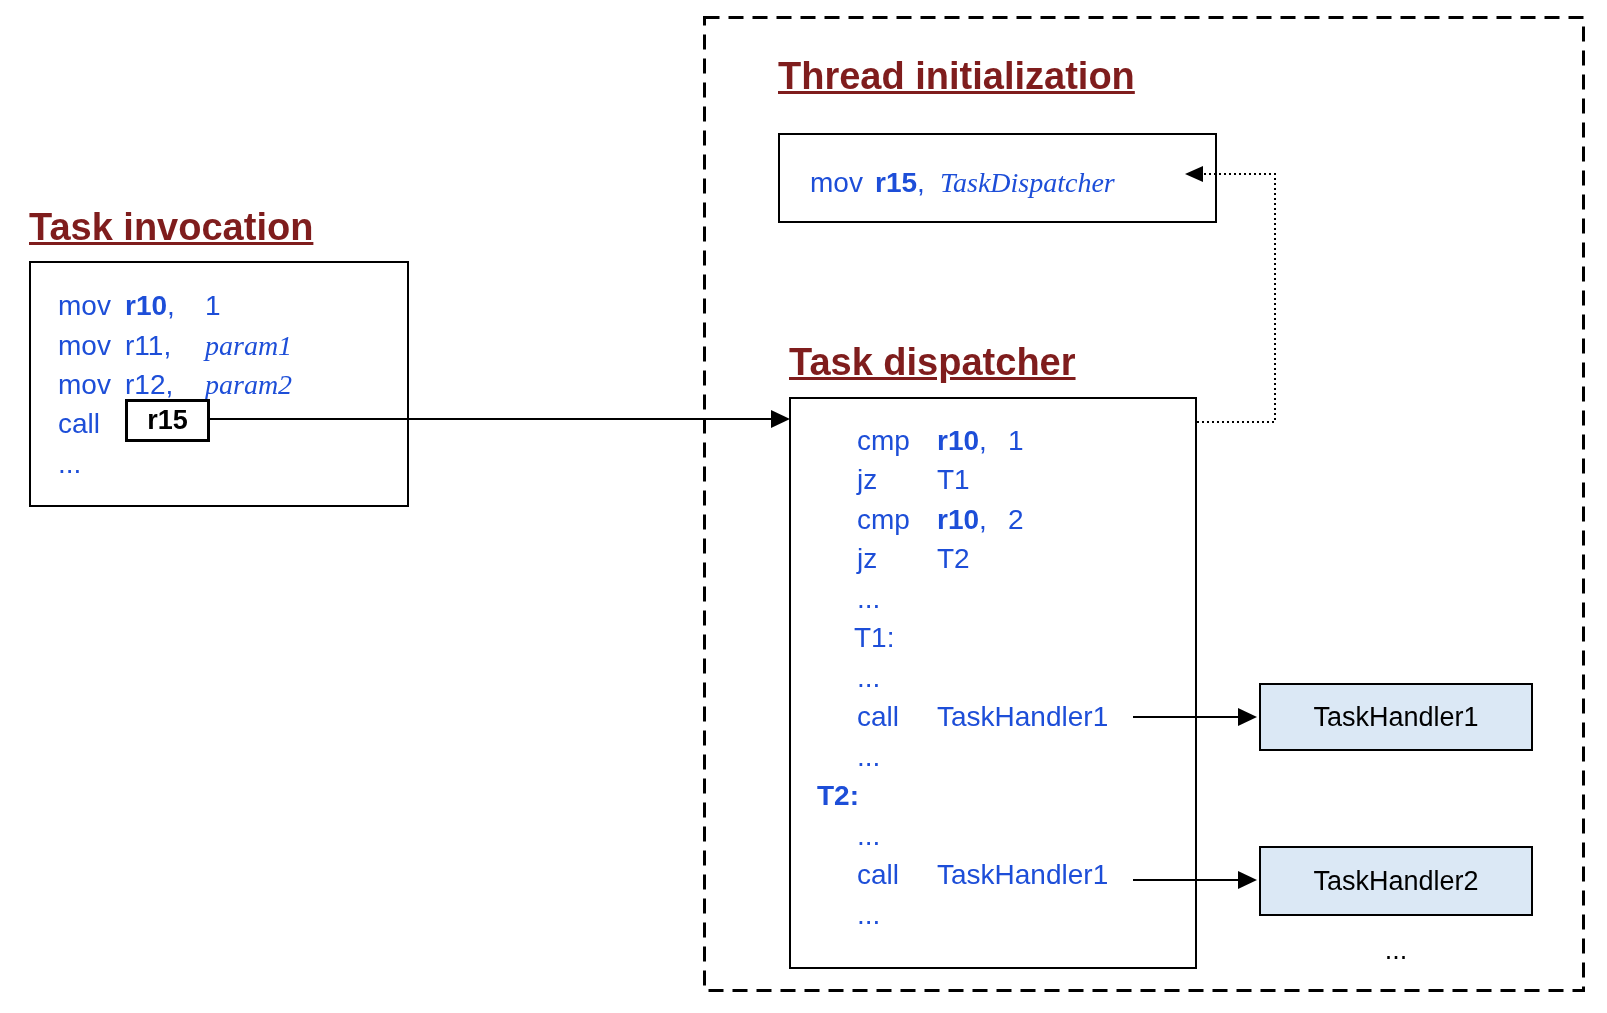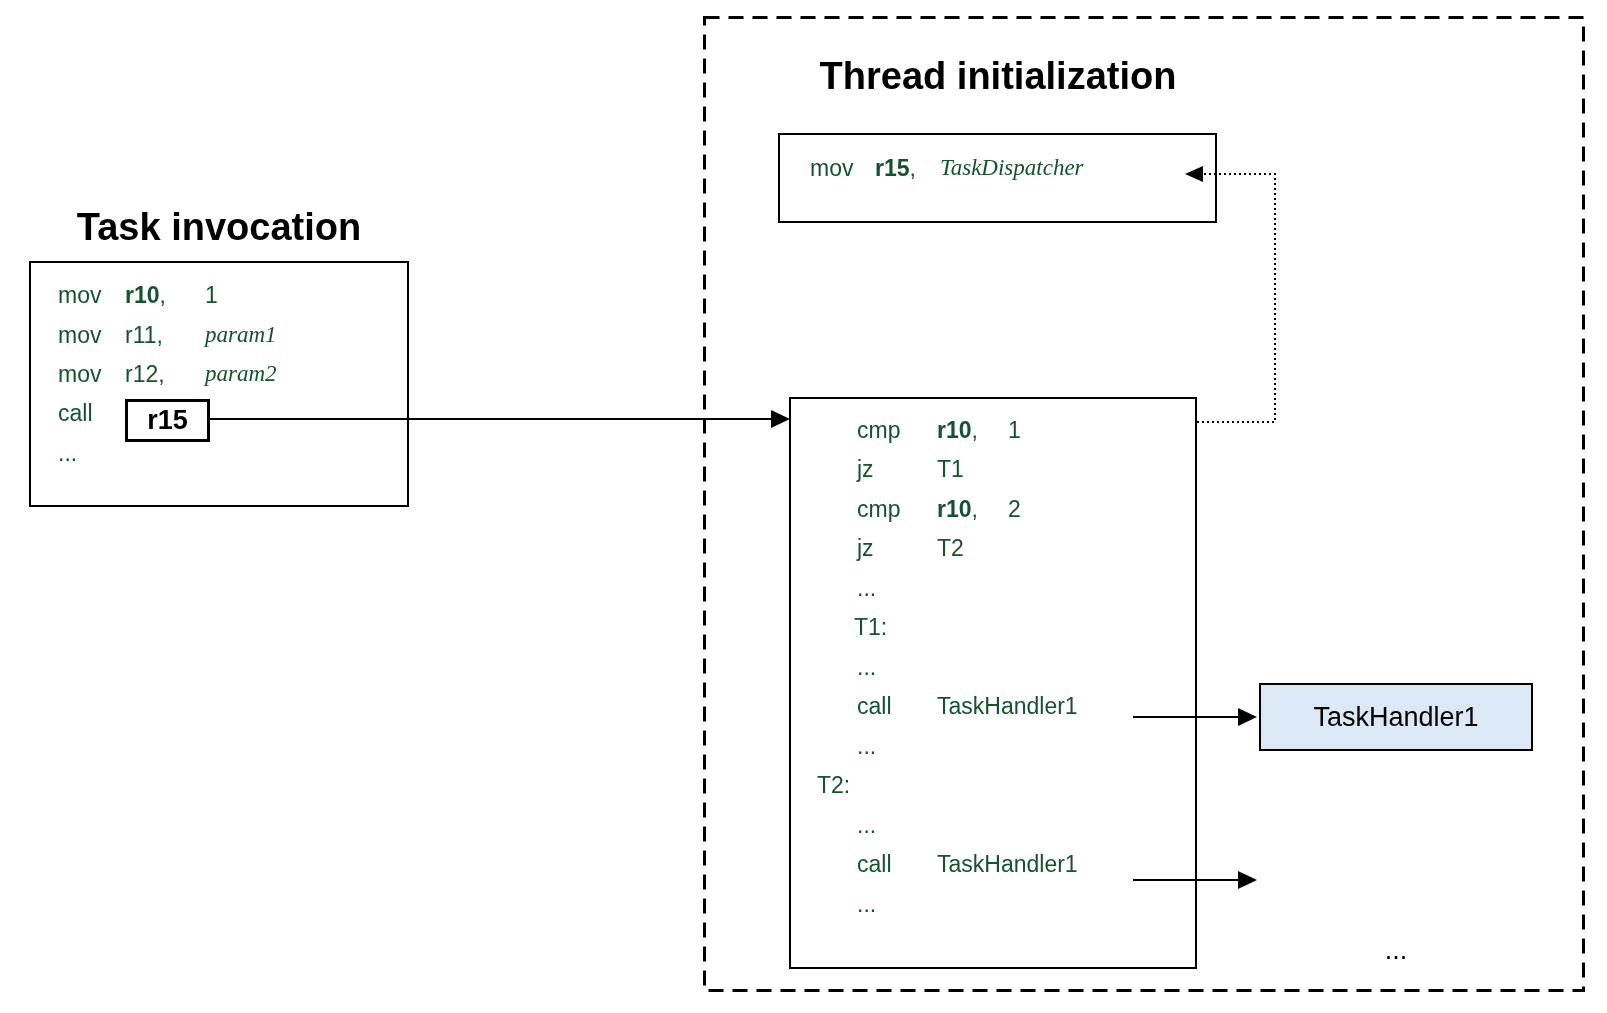--- a/index.html
+++ b/index.html
@@ -20,26 +20,26 @@
     box-sizing:border-box;z-index:1;
   }
   .handler{
     position:absolute;border:2px solid #000;
     background:var(--handler-fill,#dbe8f5);
     box-sizing:border-box;z-index:1;
     display:flex;align-items:center;justify-content:center;
     font-size:27px;color:#000;
   }
   .title{
-    position:absolute;font-weight:bold;font-size:38px;color:#000000;
-    text-align:center;height:44px;line-height:44px;z-index:2;white-space:nowrap;
+    position:absolute;font-weight:bold;font-size:38px;color:#7f1d1d;
+    height:44px;line-height:44px;z-index:2;white-space:nowrap;text-decoration:underline;
   }
   .code{
-    position:absolute;height:40px;display:flex;align-items:flex-start;
-    font-size:23px;color:#14532d;z-index:2;white-space:pre;
+    position:absolute;height:40px;display:flex;align-items:flex-end;
+    font-size:28px;color:#1d4ed8;z-index:2;white-space:pre;
   }
   .cell{display:inline-block;}
   .w65{width:65px;}
   .w67{width:67px;}
   .w71{width:71px;}
   .w80{width:80px;}
   .b{font-weight:bold;}
   .i{font-style:italic;font-family:Liberation Serif, serif;}
   .r15box{
     position:absolute;left:125px;top:399px;width:85px;height:43px;
@@ -98,20 +98,21 @@
     <span>...</span>
   </div>
 
   <div class="title" style="left:778px;top:54px;width:440px;">Thread initialization</div>
 
   <div class="box" style="left:778px;top:133px;width:439px;height:90px;"></div>
   <div class="code" style="left:810px;top:155px;height:44px;">
     <span class="cell w65">mov</span><span class="cell w65"><span class="b">r15</span><span>,</span></span><span class="i">TaskDispatcher</span>
   </div>
 
+  <div class="title" style="left:789px;top:340px;width:408px;">Task dispatcher</div>
 
   <div class="box" style="left:789px;top:397px;width:408px;height:572px;"></div>
 
   <div class="code" style="left:857px;top:417px;">
     <span class="cell w80">cmp</span><span class="cell w71"><span class="b">r10</span><span>,</span></span><span>1</span>
   </div>
   <div class="code" style="left:857px;top:456px;">
     <span class="cell w80">jz</span><span>T1</span>
   </div>
   <div class="code" style="left:857px;top:496px;">
@@ -128,31 +129,34 @@
   </div>
   <div class="code" style="left:857px;top:654px;">
     <span>...</span>
   </div>
   <div class="code" style="left:857px;top:693px;">
     <span class="cell w80">call</span><span>TaskHandler1</span>
   </div>
   <div class="code" style="left:857px;top:733px;">
     <span>...</span>
   </div>
-  <div class="code" style="left:817px;top:772px;">
+  <div class="code" style="left:817px;top:772px;font-weight:bold;">
     <span>T2:</span>
   </div>
   <div class="code" style="left:857px;top:812px;">
     <span>...</span>
   </div>
   <div class="code" style="left:857px;top:851px;">
     <span class="cell w80">call</span><span>TaskHandler1</span>
   </div>
   <div class="code" style="left:857px;top:891px;">
     <span>...</span>
   </div>
 
   <div class="handler" style="left:1259px;top:683px;width:274px;height:68px;">
     <span>TaskHandler1</span>
   </div>
+  <div class="handler" style="left:1259px;top:846px;width:274px;height:70px;">
+    <span>TaskHandler2</span>
+  </div>
   <div class="more">...</div>
 
 </div>
 
 </body></html>

